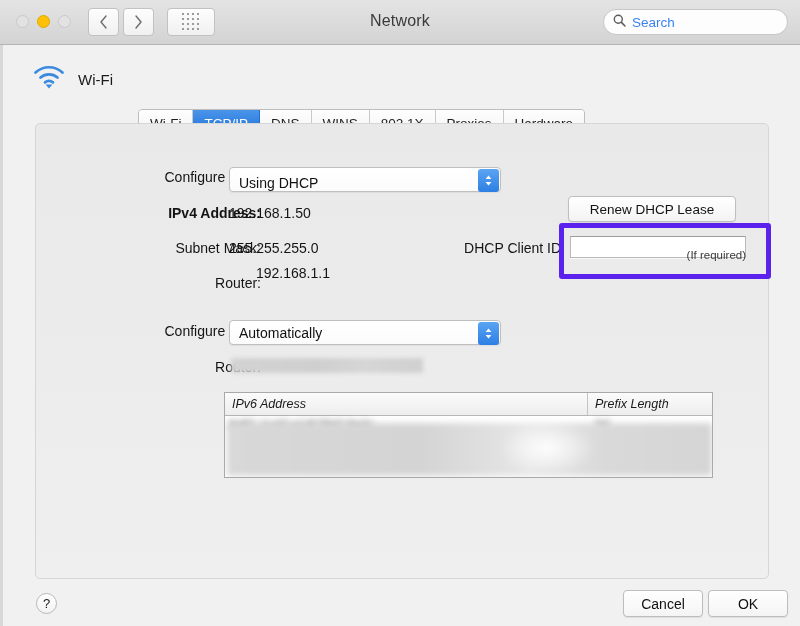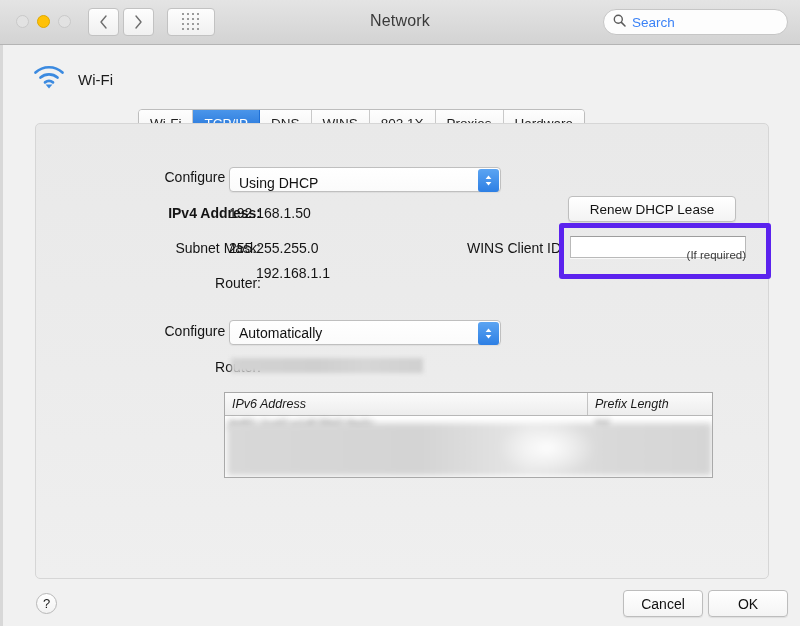--- a/index.html
+++ b/index.html
@@ -477,21 +477,21 @@
       </div>
       <div class="row" style="left:193px; top:141px;padding-left:27px;">
         <span class="fvalue">192.168.1.1</span>
       </div>
 
       <div class="pushbutton" style="position:absolute; left:532px; top:72px; width:168px; height:26px;">
         <span>Renew DHCP Lease</span>
       </div>
 
       <div class="row" style="left:372px; top:116px; width:157px; justify-content:flex-end;">
-        <span class="flabel">WINS Client ID:</span>
+        <span class="flabel">DHCP Client ID:</span>
       </div>
       <div class="textfield" style="position:absolute; left:534px; top:112px; width:176px; height:22px;"></div>
       <div class="hint" style="position:absolute; left:534px; top:125px; width:176px; text-align:right;">(If required)</div>
 
       <div class="row" style="left:35px; top:199px; width:190px; justify-content:flex-end;">
         <span class="flabel">Configure IPv6:</span>
       </div>
       <div class="popup" style="position:absolute; left:193px; top:196px; width:272px;">
         <span>Automatically</span>
         <span class="popup-arrows">

